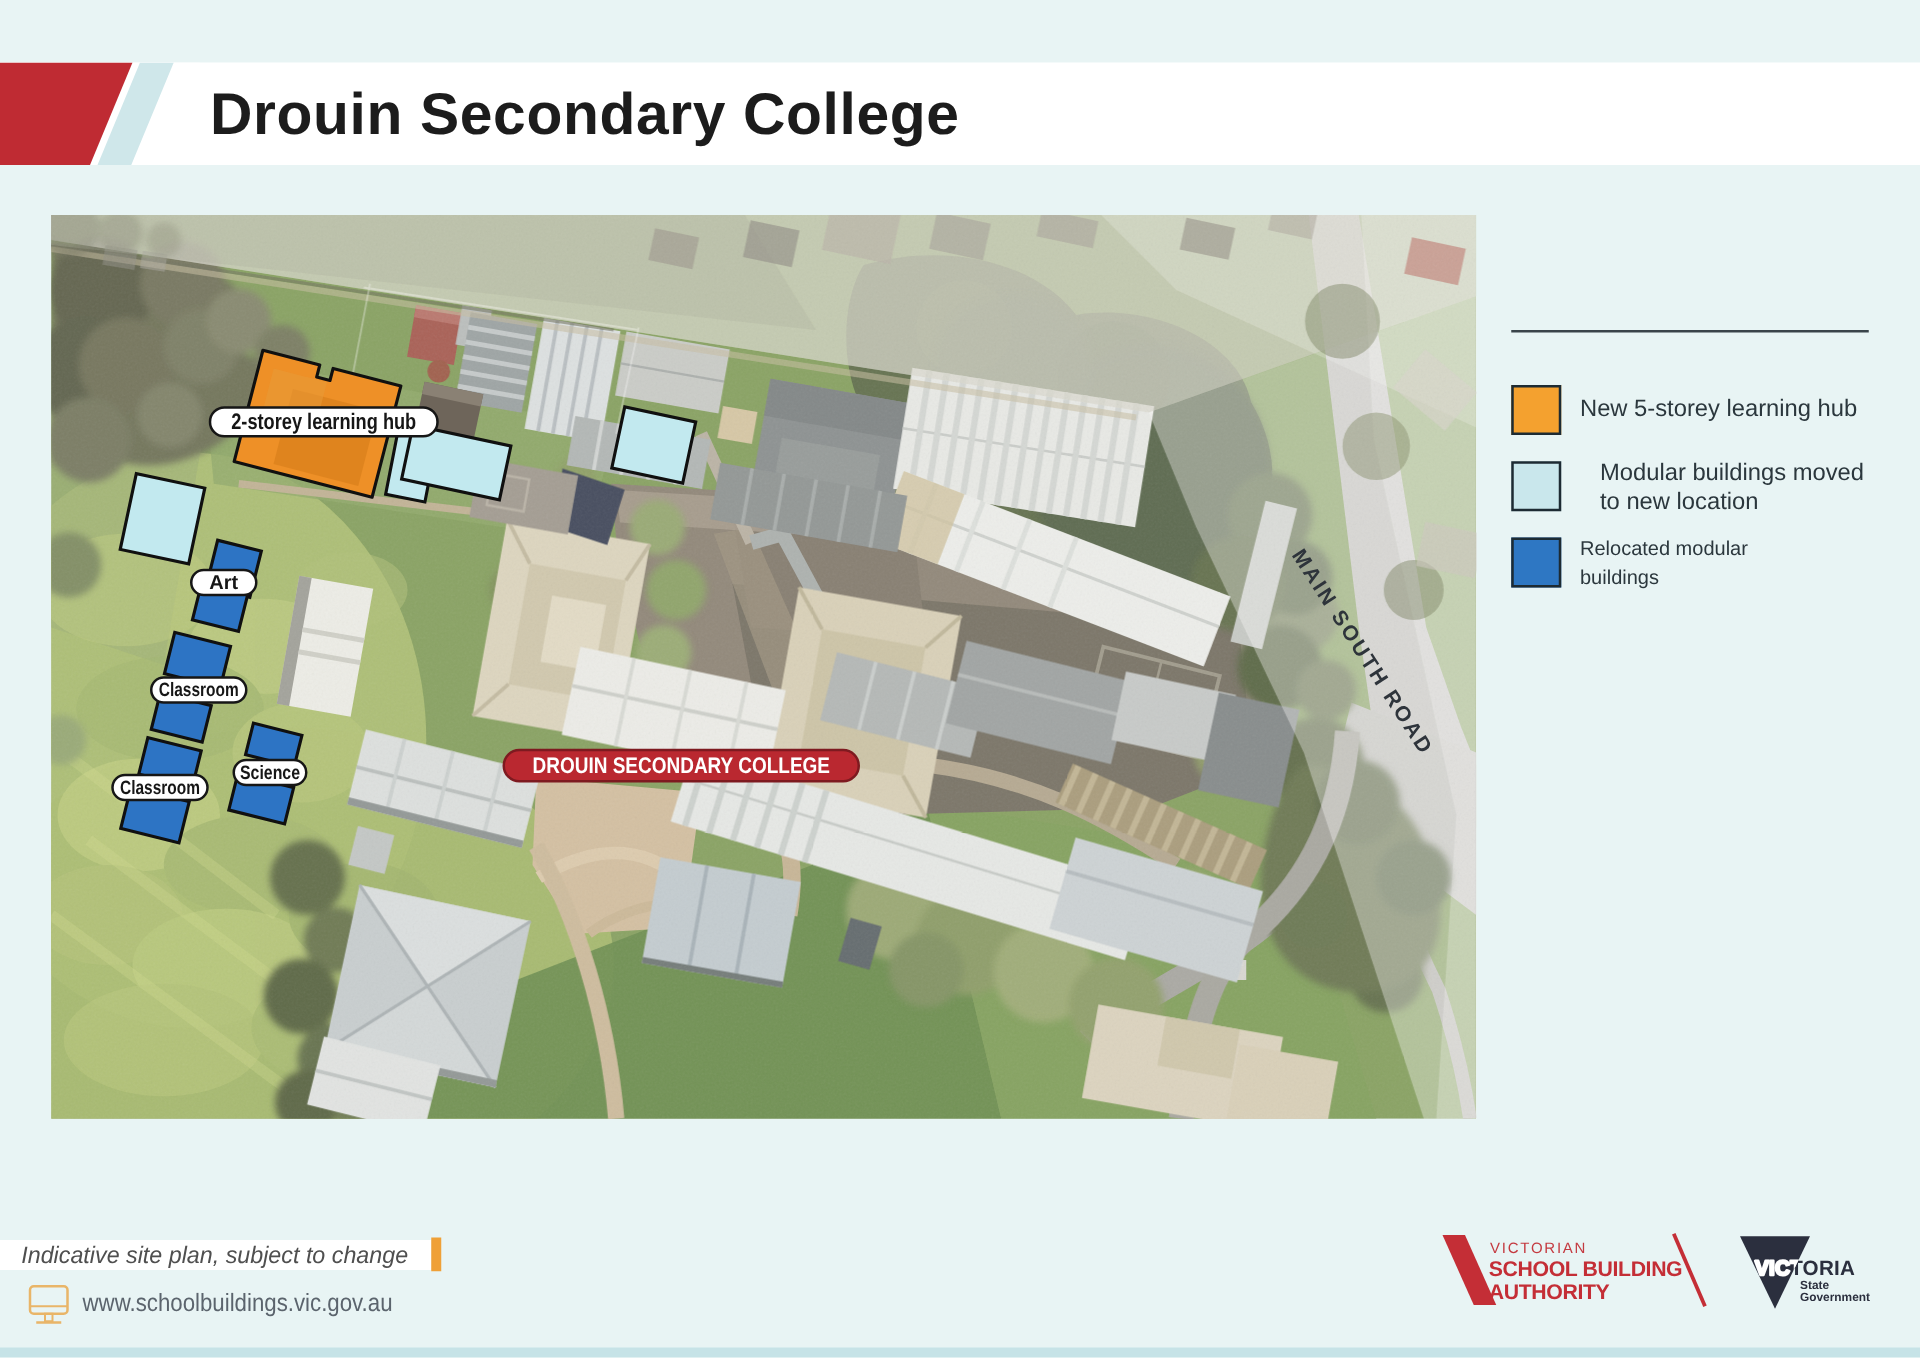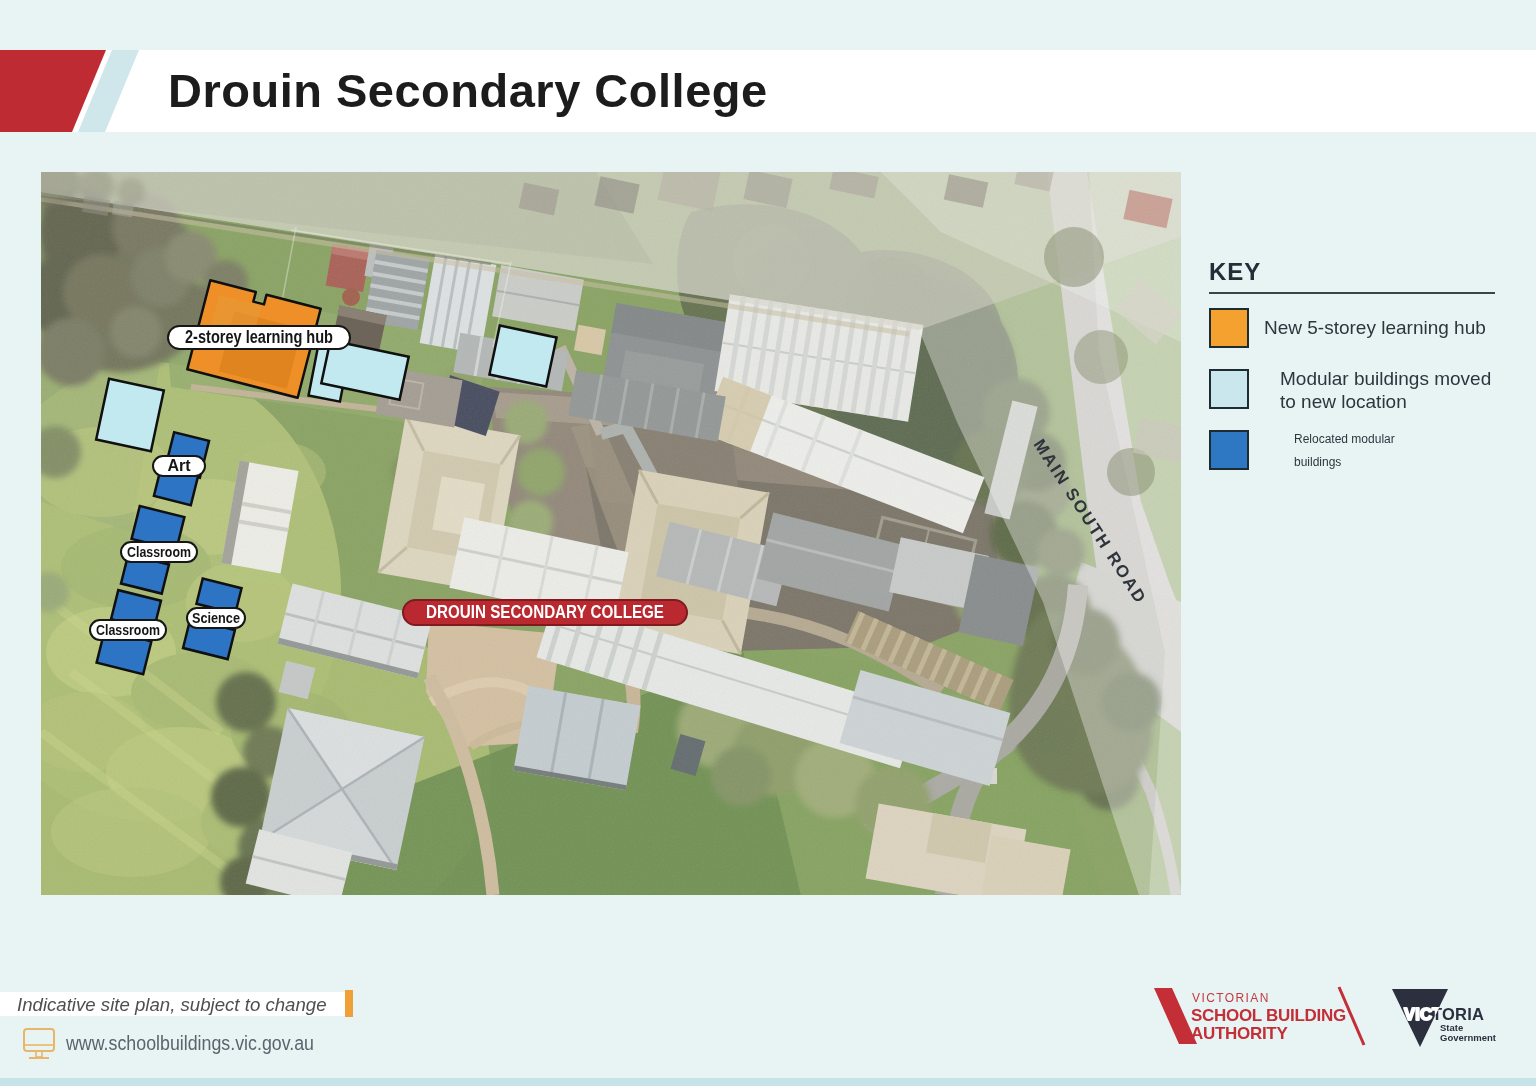--- a/index.html
+++ b/index.html
@@ -504,36 +504,35 @@
     </g>
 
   <g>
       <rect x="362" y="428" width="284" height="25" rx="12.5" fill="#ba2830" stroke="#7e1a20" stroke-width="2"></rect>
   <text x="504" y="446" font-size="18" font-weight="bold" fill="#ffffff" text-anchor="middle" textLength="238" lengthAdjust="spacingAndGlyphs">DROUIN SECONDARY COLLEGE</text>
     </g>
 </svg>
 
 <div class="abs" style="left:1209px;top:258px;width:300px;">
 
-  <div style="font-size:24px;font-weight:bold;color:#222f36;letter-spacing:1px;">KEY</div>
 
   <div style="margin-top:6px;height:2px;background:#3a444a;width:286px;"></div>
 </div>
 
 <div class="abs" style="left:1209px;top:308px;width:36px;height:36px;background:#f4a12f;border:2px solid #1d2b33;"></div>
 
 <div class="abs" style="left:1264px;top:317px;font-size:19px;color:#2b373d;">New 5-storey learning hub</div>
 
 <div class="abs" style="left:1209px;top:369px;width:36px;height:36px;background:#c9e7ec;border:2px solid #1d2b33;"></div>
 
 <div class="abs" style="left:1264px;top:367px;font-size:19px;line-height:23px;color:#2b373d;margin-left:16px;">Modular buildings moved<br>to new location</div>
 
 <div class="abs" style="left:1209px;top:430px;width:36px;height:36px;background:#2e77c3;border:2px solid #1d2b33;"></div>
 
-<div class="abs" style="left:1294px;top:428px;font-size:12px;line-height:23px;color:#2b373d;">Relocated modular<br>buildings</div>
+<div class="abs" style="left:1264px;top:428px;font-size:16px;line-height:23px;color:#2b373d;">Relocated modular<br>buildings</div>
 
 <div class="abs" style="left:0;top:992px;width:345px;height:24px;background:#ffffff;"></div>
 
 <div class="abs" style="left:17px;top:994px;font-size:19px;font-style:italic;color:#4f4f4f;transform:scaleX(0.98);transform-origin:0 0;">Indicative site plan, subject to change</div>
 
 <div class="abs" style="left:345px;top:990px;width:8px;height:27px;background:#efa037;"></div>
 
 <svg class="abs" style="left:22px;top:1027px;" width="36" height="34" viewBox="0 0 36 34">
   <rect x="2" y="2" width="30" height="22" rx="3" fill="none" stroke="#e9b568" stroke-width="2"></rect>
   <line x1="2" y1="18" x2="32" y2="18" stroke="#e9b568" stroke-width="1.6"></line>

